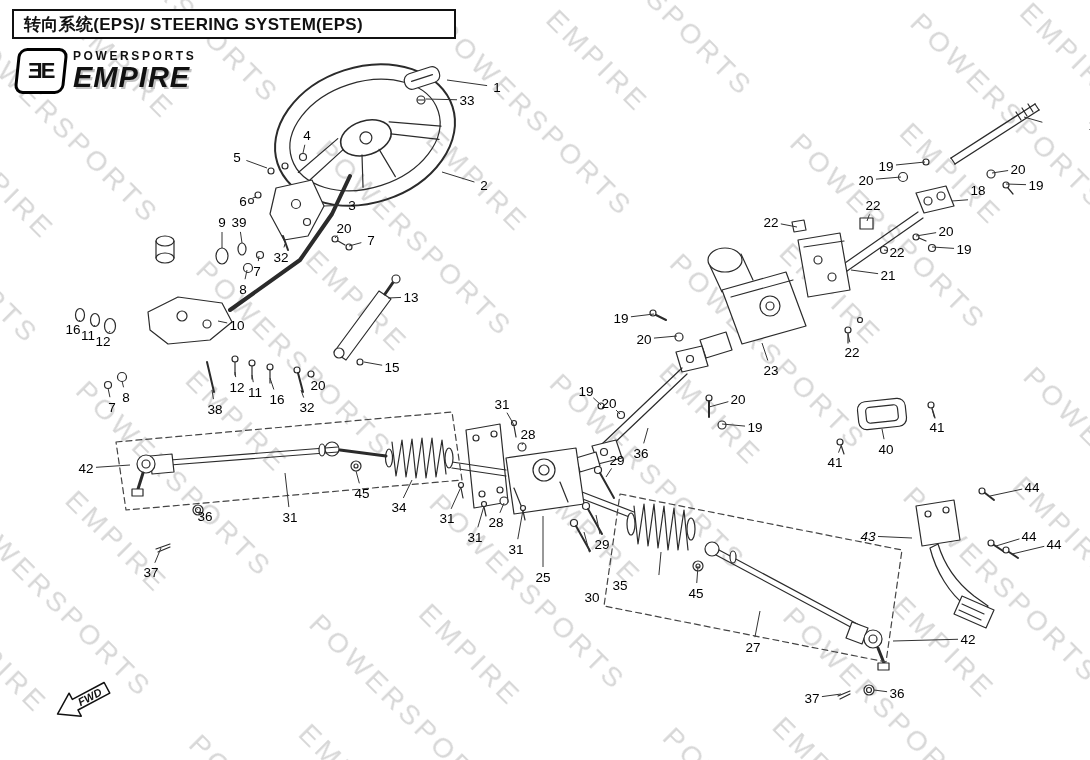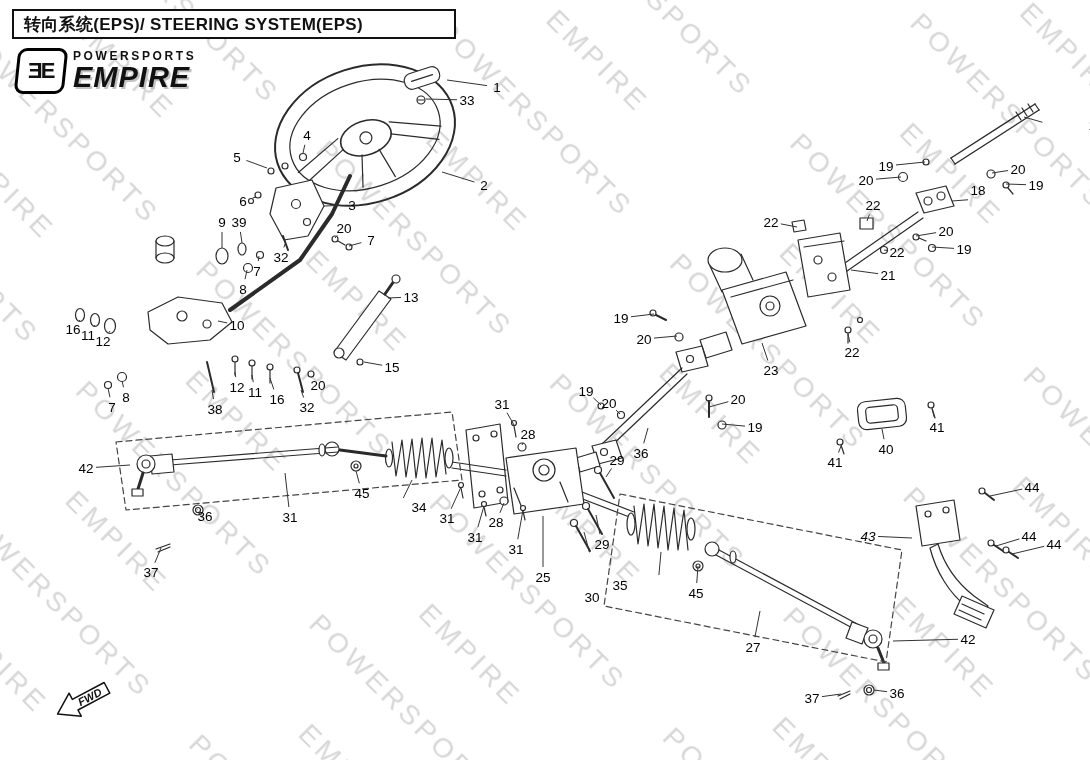--- a/index.html
+++ b/index.html
@@ -460,21 +460,21 @@
     <div class="callout" style="left: 755px; top: 427px;">19</div>
     <div class="callout" style="left: 641px; top: 453px;">36</div>
     <div class="callout" style="left: 502px; top: 404px;">31</div>
     <div class="callout" style="left: 528px; top: 434px;">28</div>
     <div class="callout" style="left: 617px; top: 460px;">29</div>
     <div class="callout" style="left: 886px; top: 449px;">40</div>
     <div class="callout" style="left: 937px; top: 427px;">41</div>
     <div class="callout" style="left: 835px; top: 462px;">41</div>
     <div class="callout" style="left: 86px; top: 468px;">42</div>
     <div class="callout" style="left: 362px; top: 493px;">45</div>
-    <div class="callout" style="left: 399px; top: 507px; margin-left: 20px;">34</div>
+    <div class="callout" style="left: 399px; top: 507px;">34</div>
     <div class="callout" style="left: 447px; top: 518px;">31</div>
     <div class="callout" style="left: 496px; top: 522px;">28</div>
     <div class="callout" style="left: 475px; top: 537px;">31</div>
     <div class="callout" style="left: 516px; top: 549px;">31</div>
     <div class="callout" style="left: 290px; top: 517px;">31</div>
     <div class="callout" style="left: 205px; top: 516px;">36</div>
     <div class="callout" style="left: 151px; top: 572px;">37</div>
     <div class="callout" style="left: 543px; top: 577px;">25</div>
     <div class="callout" style="left: 602px; top: 544px;">29</div>
     <div class="callout" style="left: 592px; top: 560px; margin-top: 37px;">30</div>

